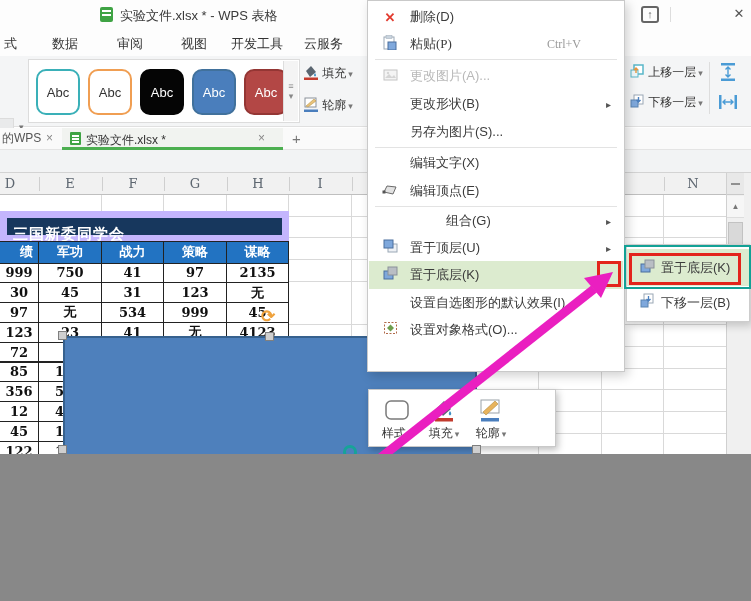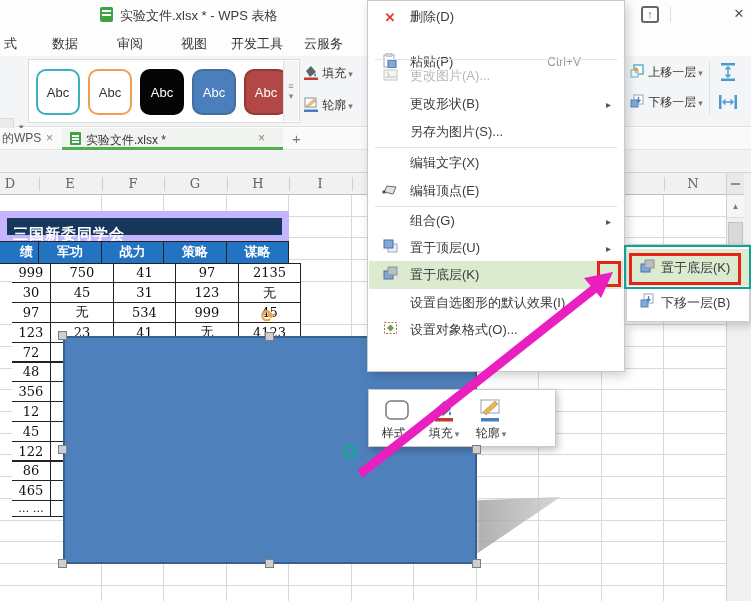--- a/index.html
+++ b/index.html
@@ -1,17 +1,17 @@
 <!DOCTYPE html>
 <html><head>
 <meta charset="utf-8">
 <style>
   * { margin:0; padding:0; box-sizing:border-box; }
   body { font-family:"Liberation Sans",sans-serif; background:#888; }
-  .canvas { position:relative; width:751px; height:601px; background:#fff; overflow:hidden;
+  .canvas { position:relative; width:751px; height:454px; background:#fff; overflow:hidden;
             font-family:"Liberation Sans",sans-serif; }
 
   
   .titlebar { position:absolute; left:0; top:0; width:751px; height:28px; background:#fdfdfd; z-index:5; }
   .titleicon { position:absolute; left:100px; top:7px; width:13px; height:15px; background:#3fa344; border-radius:2px; }
   .titleicon:before { content:""; position:absolute; left:2px; top:3px; width:9px; height:2px; background:#fff; box-shadow:0 4px 0 #fff; }
   .titletext { position:absolute; left:120px; top:7px; font-size:13px; color:#3a3a3a; }
   .winbtn { position:absolute; top:4px; width:22px; height:20px; text-align:center; color:#555; font-size:13px; line-height:20px; cursor:default; }
   .restorebox { position:absolute; left:641px; top:6px; width:18px; height:17px; border:2px solid #666; border-radius:3px; text-align:center; font-size:11px; line-height:13px; color:#666; font-weight:bold; }
   .winsep { position:absolute; left:670px; top:7px; width:1px; height:15px; background:#ddd; }
@@ -57,21 +57,21 @@
   .vup { position:absolute; left:0; top:23px; width:17px; height:22px; background:#f6f6f6; border-bottom:1px solid #ddd; color:#777; font-size:8px; text-align:center; line-height:22px; }
   .vthumb { position:absolute; left:1px; top:49px; width:15px; height:100px; background:#d9d9d9; border:1px solid #c2c2c2; }
   .rightstrip { position:absolute; left:744px; top:0; width:7px; height:428px; background:#f0f0f0; }
 
   
   .tbl { position:absolute; left:0; top:0; }
   .ttitle { position:absolute; left:0; top:38px; width:289px; height:31px; background:#17375d; color:#fff;
             font-size:15px; font-weight:bold; letter-spacing:1px; line-height:31px; padding-left:6px; border:7px solid #c4b5fd; }
   .thead { position:absolute; left:0; top:69px; width:289px; height:21.5px; display:flex; }
   .thead .tc { background:#2273c2; color:#fff; font-weight:bold; font-size:13px; font-family:"Liberation Sans",sans-serif; }
-  .trow { position:absolute; left:12px; width:289px; height:19.8px; display:flex; }
+  .trow { position:absolute; left:0; width:289px; height:19.8px; display:flex;font-weight:bold; }
   .tc { border-right:1px solid #222; border-bottom:1px solid #222; border-left:none; background:#fff;
         display:flex; align-items:center; justify-content:center;
         font-family:"DejaVu Serif",serif; font-size:13px; color:#101010; }
   .tc.c0{width:39px;} .tc.c1{width:63px;} .tc.c2{width:62px;} .tc.c3{width:63px;} .tc.c4{width:62px;}
   .thead .tc, .trow .tc { border-top:1px solid #222; margin-top:-1px; }
   .tc.partial { justify-content:flex-start; padding-left:16px; }
 
   
   .shadowpoly { position:absolute; left:477px; top:494px; width:86px; height:62px; z-index:18;
      background:linear-gradient(to right,#9d9d9d,#cecece); opacity:.8; filter:blur(1.5px);
@@ -275,21 +275,21 @@
         <div class="tc c4">4123</div>
       </div>
       <div class="trow" style="top:169.7px;">
         <div class="tc c0">72</div>
         <div class="tc c1 partial"></div>
         <div class="tc c2"></div>
         <div class="tc c3"></div>
         <div class="tc c4"></div>
       </div>
       <div class="trow" style="top:189.5px;">
-        <div class="tc c0">48</div>
+        <div class="tc c0">85</div>
         <div class="tc c1 partial">1</div>
         <div class="tc c2"></div>
         <div class="tc c3"></div>
         <div class="tc c4"></div>
       </div>
       <div class="trow" style="top:209.3px;">
         <div class="tc c0">356</div>
         <div class="tc c1 partial">5</div>
         <div class="tc c2"></div>
         <div class="tc c3"></div>
@@ -389,21 +389,21 @@
         </div>
       <div class="milabel"><span>轮廓</span><span class="caret">▾</span></div>
     </div>
   </div>
 
   <div class="menu">
     <div class="mi" style="top:2px;">
       <span class="mic" style="color:#e23a2e; font-weight:bold; font-size:13px;">✕</span>
       <span class="mil">删除(D)</span>
     </div>
-    <div class="mi" style="top:47px;">
+    <div class="mi" style="top:29px;font-family:Liberation Serif, serif;">
       <span class="mic"><svg width="14" height="15">
             <rect x="1" y="2" width="10" height="12" fill="#fff" stroke="#9aa7b5"></rect>
             <rect x="3" y="0.5" width="6" height="3" fill="#c9d4de" stroke="#9aa7b5" stroke-width=".5"></rect>
             <rect x="5" y="7" width="8" height="8" fill="#7fa8dc" stroke="#4a6f9e"></rect>
           </svg></span>
       <span class="mil">粘贴(P)</span>
       <span class="mis">Ctrl+V</span>
     </div>
     <div class="msep" style="top:58px;"></div>
     <div class="mi disabled" style="top:61px;">
@@ -429,21 +429,21 @@
             <path d="M2 9 L5 3 L14 4 L11 11 Z" fill="#e2e2e2" stroke="#6a6a6a"></path>
             <rect x="0.5" y="7.5" width="3" height="3" fill="#555"></rect>
           </svg></span>
       <span class="mil">编辑顶点(E)</span>
     </div>
     <div class="mi" style="top:148px;">
       <span class="mic"></span>
       <span class="mil">编辑文字(X)</span>
     </div>
     <div class="msep" style="top:205px;"></div>
-    <div class="mi" style="top:206px;">
+    <div class="mi" style="top:206px;padding-left:36px;">
       <span class="mic"></span>
       <span class="mil">组合(G)</span>
       <span class="mia">▸</span>
     </div>
     <div class="mi" style="top:233px;">
       <span class="mic"><svg width="15" height="14">
             <rect x="5" y="5" width="9" height="8" fill="#eef1f5" stroke="#9aa7b5"></rect>
             <rect x="1" y="1" width="9" height="8" fill="#7fa8dc" stroke="#4a6f9e"></rect>
           </svg></span>
       <span class="mil">置于顶层(U)</span>

